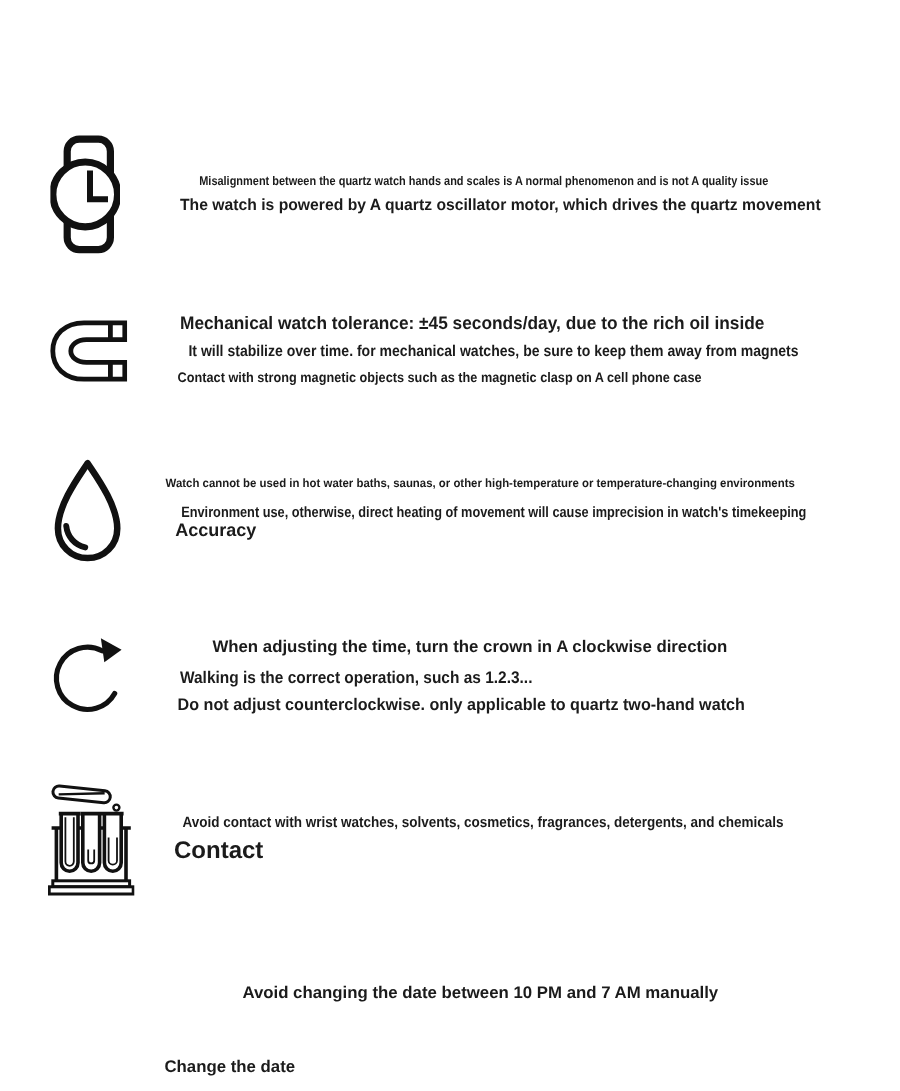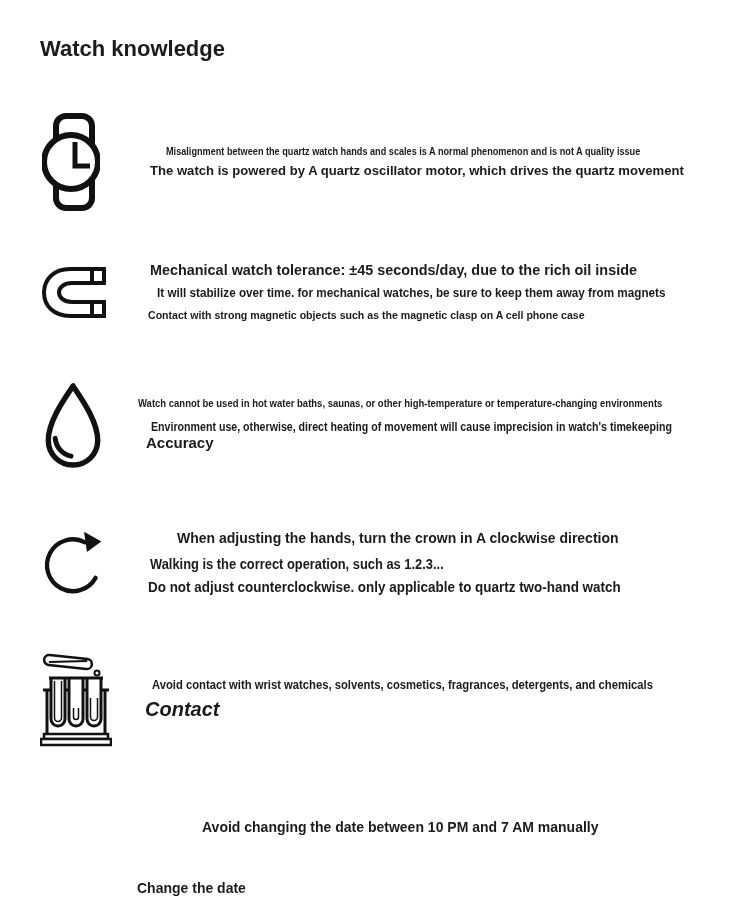--- a/index.html
+++ b/index.html
@@ -44,33 +44,32 @@
 
   
   .ic-rotate  { left: 42px;  top: 527px; }
   .s4-l1      { left: 177px; top: 530px; font-size: 14px; }
   .s4-l2      { left: 150px; top: 556px; font-size: 14px;   transform: scaleX(.92); }
   .s4-l3      { left: 148px; top: 579px; font-size: 14px;   transform: scaleX(.96); }
 
   
   .ic-tubes   { left: 40px;  top: 648px; }
   .s5-l1      { left: 152px; top: 678px; font-size: 12.5px; transform: scaleX(.90); }
-  .s5-head    { left: 145px; top: 697px; font-size: 20px; font-style: italic; }
+  .s5-head    { left: 145px; top: 697px; font-size: 20px; }
 
   
   .ic-cal     { left: 41px;  top: 788px; }
   .s6-l1      { left: 202px; top: 819px; font-size: 14px; }
   .s6-head    { left: 137px; top: 880px; font-size: 14px; }
 </style>
 </head>
 <body>
 
 <div id="page">
 
-  <div class="txt title">Watch knowledge</div>
 
   <div class="icon ic-watch">
     <svg width="58" height="100" viewBox="0 0 58 100">
       <rect x="14" y="4" width="36" height="92" rx="10" fill="none" stroke="#111" stroke-width="6"></rect>
       <circle cx="29" cy="50" r="27" fill="#fff" stroke="#111" stroke-width="6"></circle>
       <path d="M33 30 V54 H48" fill="none" stroke="#111" stroke-width="5"></path>
     </svg>
   </div>
   <div class="txt s1-note">Misalignment between the quartz watch hands and scales is A normal phenomenon and is not A quality issue</div>
   <div class="txt s1-main">The watch is powered by A quartz oscillator motor, which drives the quartz movement</div>
@@ -95,21 +94,21 @@
   <div class="txt s3-note">Watch cannot be used in hot water baths, saunas, or other high-temperature or temperature-changing environments</div>
   <div class="txt s3-l2">Environment use, otherwise, direct heating of movement will cause imprecision in watch's timekeeping</div>
   <div class="txt s3-head">Accuracy</div>
 
   <div class="icon ic-rotate">
     <svg width="63" height="71" viewBox="0 0 64 74">
       <path d="M44 16 A27 27 0 1 0 55 53" fill="none" stroke="#111" stroke-width="4.5" stroke-linecap="round"></path>
       <path d="M43 5 L61 15 L46 26 Z" fill="#111"></path>
     </svg>
   </div>
-  <div class="txt s4-l1">When adjusting the hands, turn the crown in A clockwise direction</div>
+  <div class="txt s4-l1">When adjusting the time, turn the crown in A clockwise direction</div>
   <div class="txt s4-l2">Walking is the correct operation, such as 1.2.3...</div>
   <div class="txt s4-l3">Do not adjust counterclockwise. only applicable to quartz two-hand watch</div>
 
   <div class="icon ic-tubes">
     <svg width="72" height="100" viewBox="0 0 72 100">
       <g transform="rotate(6 28 14)">
         <rect x="4" y="9" width="48" height="10" rx="5" fill="#fff" stroke="#111" stroke-width="2.5"></rect>
         <line x1="9" y1="16" x2="47" y2="11" stroke="#111" stroke-width="2"></line>
       </g>
       <circle cx="57" cy="25" r="2.5" fill="none" stroke="#111" stroke-width="2"></circle>

